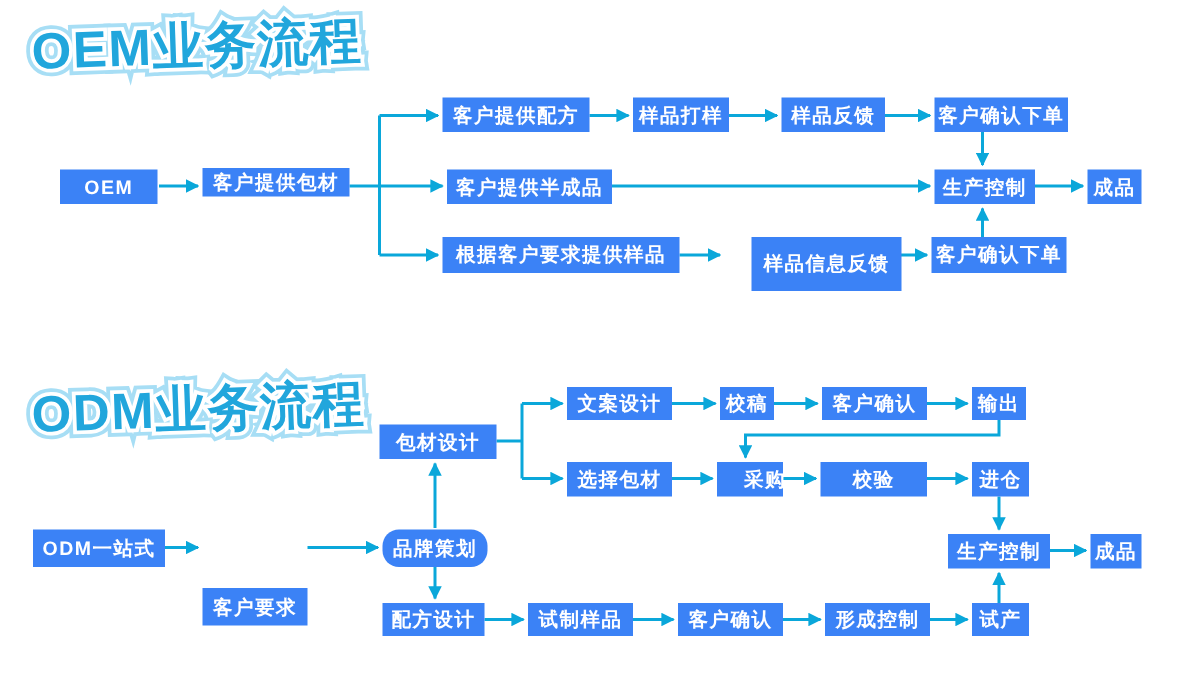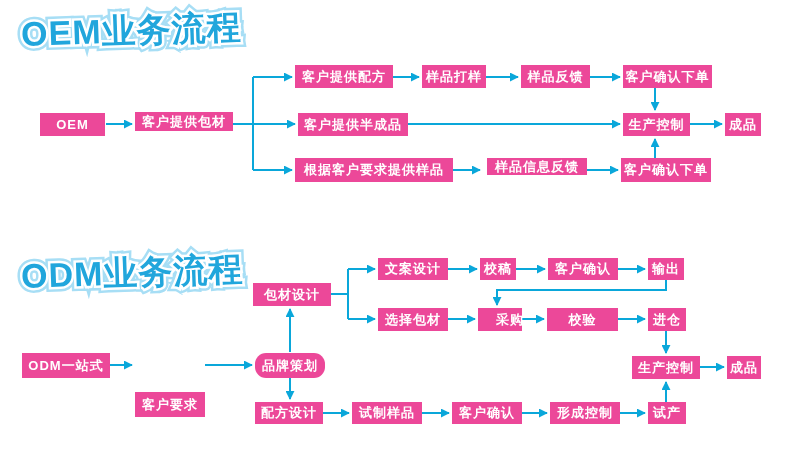--- a/index.html
+++ b/index.html
@@ -1,21 +1,21 @@
 <!DOCTYPE html>
 <html><head>
 <meta charset="utf-8">
 <style>
   html,body { margin:0; padding:0; background:#ffffff; }
   .canvas {
     position:relative; width:790px; height:450px; background:#ffffff;
     overflow:hidden; font-family:"Liberation Sans", sans-serif;
   }
   .node {
-    position:absolute; background:#ec4899; color:#ffffff;
+    position:absolute; background:#3b82f6; color:#ffffff;
     display:flex; align-items:center; justify-content:center;
     font-weight:bold; font-size:13px; letter-spacing:1px;
     font-family:"Liberation Sans", sans-serif; white-space:nowrap;
   }
   .flow-title {
     position:absolute; font-family:"Liberation Sans", sans-serif;
     font-weight:bold; font-size:34px; letter-spacing:1px;
     transform:rotate(-2deg); transform-origin:left bottom;
   }
   .flow-title span { white-space:nowrap; display:block; }
@@ -94,21 +94,21 @@
   <div class="node" style="left:135px; top:112px; width:98px; height:19px;">客户提供包材</div>
 
   <div class="node" style="left:295px; top:65px; width:98px; height:23px;">客户提供配方</div>
   <div class="node" style="left:422px; top:65px; width:64px; height:23px;">样品打样</div>
   <div class="node" style="left:521px; top:65px; width:69px; height:23px;">样品反馈</div>
   <div class="node" style="left:623px; top:65px; width:89px; height:23px;">客户确认下单</div>
 
   <div class="node" style="left:298px; top:113px; width:110px; height:23px;">客户提供半成品</div>
 
   <div class="node" style="left:295px; top:158px; width:158px; height:24px;">根据客户要求提供样品</div>
-  <div class="node" style="left:487px; top:158px; width:100px; height:17px;">样品信息反馈</div>
+  <div class="node" style="left:501px; top:158px; width:100px; height:36px;">样品信息反馈</div>
   <div class="node" style="left:621px; top:158px; width:90px; height:24px;">客户确认下单</div>
 
   <div class="node" style="left:623px; top:113px; width:67px; height:23px;">生产控制</div>
   <div class="node" style="left:725px; top:113px; width:36px; height:23px;">成品</div>
 
   <div class="node" style="left:22px; top:353px; width:88px; height:25px;">ODM一站式</div>
   <div class="node" style="left:135px; top:353px; width:70px; height:25px;margin-top:39px;">客户要求</div>
   <div class="node" style="left:255px; top:353px; width:70px; height:25px;border-radius:11px;">品牌策划</div>
   <div class="node" style="left:378px; top:258px; width:70px; height:22px;">文案设计</div>
 

